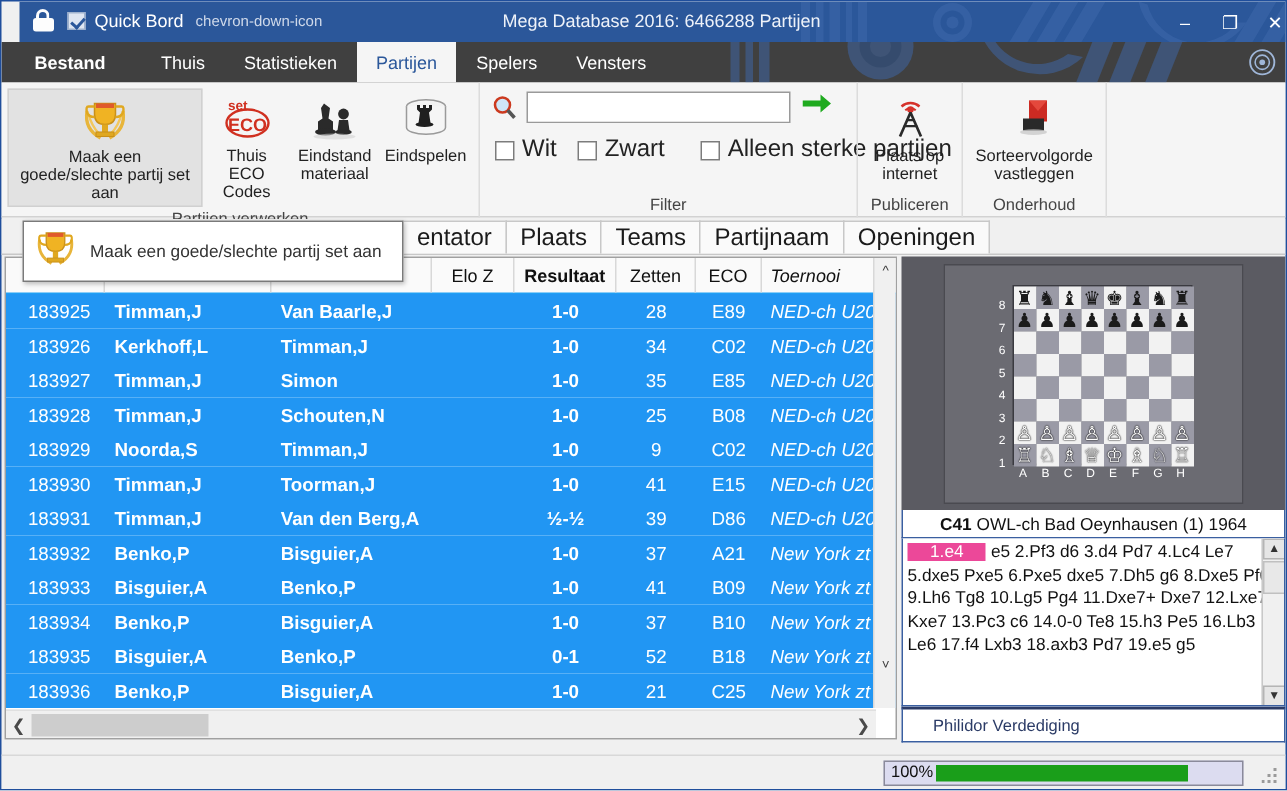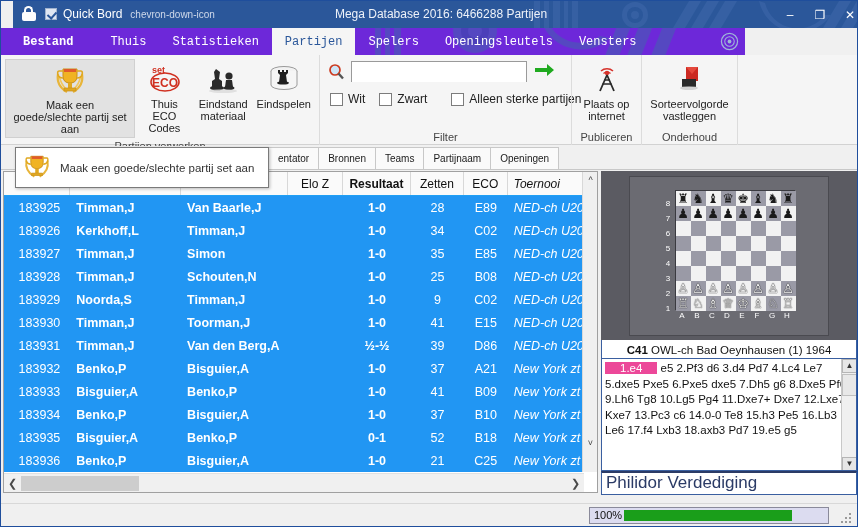--- a/index.html
+++ b/index.html
@@ -52,22 +52,22 @@
     pointer-events: none;
   }
   .wbtns { position: absolute; right: 4px; top: 0; height: 27px; display: flex; align-items: center; }
   .wbtn {
     width: 30px; height: 22px; color: #fff; font-size: 12px;
     display: flex; align-items: center; justify-content: center;
   }
 
   
   .ribbonbar {
-    position: absolute; left: 0; top: 27px; width: 744px; height: 27px;
-    background: #6d28d9; overflow: hidden; font-family: Liberation Mono, monospace;
+    position: absolute; left: 0; top: 27px; width: 856px; height: 27px;
+    background: #404040; overflow: hidden;
   }
   .rb-deco { position: absolute; right: 0; top: -22px; width: 420px; height: 50px; opacity: .5; }
   .rtabs { position: absolute; left: 0; top: 0; height: 27px; display: flex; align-items: stretch; }
   .rtab {
     color: #ffffff; font-size: 12px; display: flex; align-items: center;
     padding: 0 13px; white-space: nowrap;
   }
   .rtab.first { font-weight: bold; padding-left: 22px; padding-right: 24px; }
   .rtab.active { background: #f5f5f5; color: #2b579a; }
   .helpbtn { position: absolute; right: 6px; top: 4px; width: 19px; height: 19px; }
@@ -97,33 +97,33 @@
   .filter-row { display: flex; align-items: center; padding: 6px 8px 0 8px; }
   .searchbox {
     width: 176px; height: 21px; background: #fff; border: 1px solid #9a9a9a;
     margin-left: 6px;
   }
   .searchbox input {
     width: 100%; height: 100%; border: none; outline: none; padding: 0 4px;
     font-family: "Liberation Sans", sans-serif; font-size: 12px;
   }
   .go-arrow { margin-left: 8px; }
-  .chk-row { display: flex; align-items: center; padding: 9px 8px 0 10px; font-size: 12px; color: #222; }
+  .chk-row { display: flex; align-items: center; padding: 9px 8px 0 10px; font-size: 16px; color: #222; }
   .cb { width: 13px; height: 13px; border: 1px solid #7c7c7c; background: #fff; display: inline-block; }
   .chk { display: flex; align-items: center; gap: 5px; margin-right: 14px; white-space: nowrap; }
   .vsep { width: 1px; height: 16px; background: #cfcfcf; margin: 0 10px 0 0; }
 
   
   .tabstrip {
     position: absolute; left: 0; top: 145px; width: 856px; height: 24px;
     background: #f0f0f0; display: flex; align-items: flex-end;
     border-bottom: 1px solid #c8c8c8;
   }
   .dtab {
-    height: 22px; line-height: 21px; font-size: 10px; color: #1a1a1a;
+    height: 22px; line-height: 21px; font-size: 16px; color: #1a1a1a;
     padding: 0 9px; background: #fafafa; border: 1px solid #c8c8c8;
     border-bottom: none; margin-right: -1px; white-space: nowrap;
   }
 
   
   .listwrap {
     position: absolute; left: 2px; top: 170px; width: 595px; height: 322px;
     background: #ffffff; border: 1px solid #a0a0a0;
   }
   .lheader {
@@ -213,22 +213,22 @@
     position: absolute; right: 0; top: 0; width: 15px; height: 112px;
     background: #f0f0f0; border-left: 1px solid #c8c8c8;
   }
   .nsbtn { width: 15px; height: 14px; display: flex; align-items: center; justify-content: center;
     font-size: 8px; background: #e6e6e6; border: 1px solid #b5b5b5; color: #333; }
   .nsbtn.bot { position: absolute; bottom: 0; }
   .nsthumb { position: absolute; top: 15px; left: 0; width: 15px; height: 22px; background: #e8e8e8; border: 1px solid #c0c0c0; }
 
   .openingbar {
     background: #ffffff; border: 1px solid #3a5fa0; border-top: 2px solid #2b3b66;
-    height: 24px; display: flex; padding-left: 4px;
-    font-size: 17px; color: #2b3b66;
+    height: 24px; display: flex; align-items: center; padding-left: 20px;
+    font-size: 11px; color: #2b3b66;
   }
 
   
   .statusbar {
     position: absolute; left: 0; bottom: 0; width: 856px; height: 23px;
     background: #f0f0f0; border-top: 1px solid #d8d8d8;
     display: flex; align-items: center; justify-content: flex-end;
   }
   .progwrap {
     width: 240px; height: 17px; margin-right: 12px; background: #dcdcf0;
@@ -306,21 +306,20 @@
           <path d="M322 0 L336 0 L316 50 L302 50 Z"></path>
         <path d="M346 0 L360 0 L340 50 L326 50 Z"></path>
       </g>
     </svg>
     <div class="rtabs">
       <div class="rtab first">Bestand</div>
       <div class="rtab">Thuis</div>
       <div class="rtab">Statistieken</div>
       <div class="rtab active">Partijen</div>
       <div class="rtab">Spelers</div>
-      <div class="rtab">Openingsleutels</div>
       <div class="rtab">Vensters</div>
     </div>
     <svg class="helpbtn" viewBox="0 0 20 20">
       <circle cx="10" cy="10" r="8.5" fill="none" stroke="#9fb6d8" stroke-width="1.3"></circle>
       <circle cx="10" cy="10" r="5" fill="none" stroke="#9fb6d8" stroke-width="1.1"></circle>
       <circle cx="10" cy="10" r="2" fill="#9fb6d8"></circle>
     </svg>
   </div>
 
   <div class="ribbon">
@@ -457,21 +456,21 @@
 
     <div class="rgroup" style="flex:1">
       <div class="rgroup-items"></div>
       <div class="rgroup-title"></div>
     </div>
   </div>
 
   <div class="tabstrip">
     <div style="width:267px"></div>
     <div class="dtab">entator</div>
-    <div class="dtab">Bronnen</div>
+    <div class="dtab">Plaats</div>
     <div class="dtab">Teams</div>
     <div class="dtab">Partijnaam</div>
     <div class="dtab">Openingen</div>
   </div>
 
   <div class="listwrap">
     <div class="lheader">
       <div class="lh c-num"></div>
       <div class="lh c-white"></div>
       <div class="lh c-black"></div>

